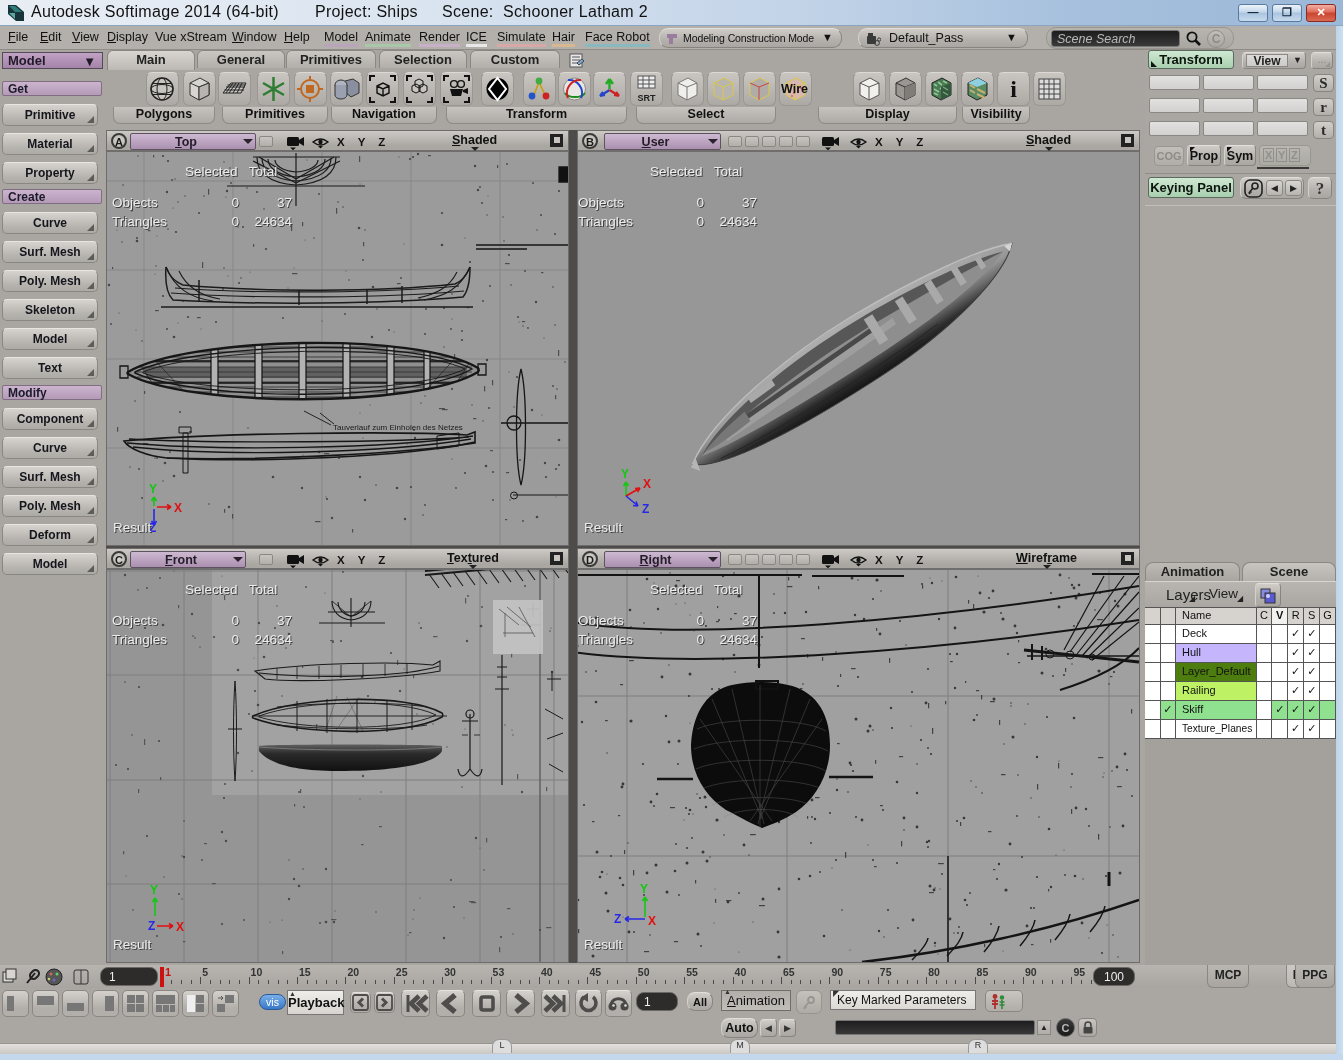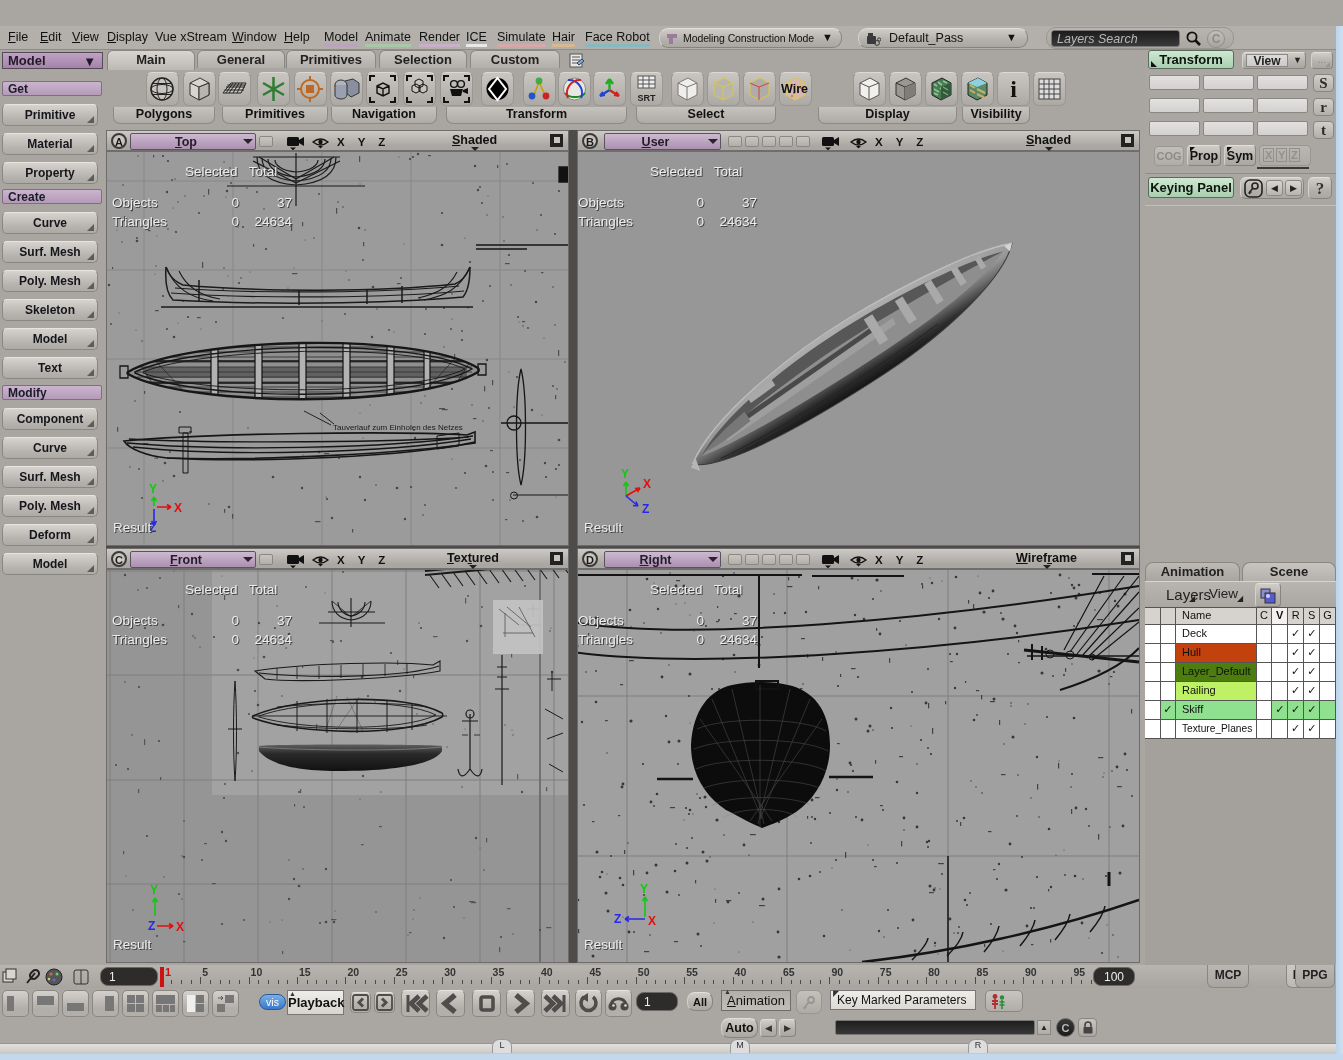--- a/index.html
+++ b/index.html
@@ -86,20 +86,33 @@
 .layoutbtn { position:absolute; top:0px; width:27px; height:27px; border-radius:5px;
   background:linear-gradient(#d4d1cc,#b2afaa 70%); border:1px solid #8a8782; }
 .mcptab { position:absolute; top:0; height:23px; background:linear-gradient(#bab7b2,#a8a5a0);
   border:1px solid #8a8782; border-top:none; border-radius:0 0 6px 6px;
   font-size:12px; font-weight:bold; color:#222; text-align:center; }
 </style>
 </head>
 <body>
 <div id="app">
 
+  <div id="titlebar" class="abs">
+    <svg class="abs" style="left:6px;top:3px" width="20" height="20" viewBox="0 0 20 20">
+      <path d="M2 2 L10 2 L18 9 L18 18 L10 18 L2 11 Z" fill="#16343a"></path>
+      <path d="M3 3 L9 3 L16 9 L9 9 Z" fill="#2e7d7a"></path>
+      <path d="M3 10 L9 10 L9 16 Z" fill="#5aa8a0"></path>
+    </svg>
+    <span class="ttxt" style="left:31px;font-size:16px;letter-spacing:0.3px">Autodesk Softimage 2014 (64-bit)</span>
+    <span class="ttxt" style="left:315px;font-size:16px;letter-spacing:0.3px">Project: Ships</span>
+    <span class="ttxt" style="left:442px;font-size:16px;letter-spacing:0.3px">Scene:&nbsp; Schooner Latham 2</span>
+    <div class="winbtn" style="left:1238px">—</div>
+    <div class="winbtn" style="left:1272px">❐</div>
+    <div class="winbtn close" style="left:1306px">✕</div>
+  </div>
 
   <div id="menubar" class="abs">
     <span class="mi" style="left:8px"><u>F</u>ile</span>
     <span class="mi" style="left:40px"><u>E</u>dit</span>
     <span class="mi" style="left:72px"><u>V</u>iew</span>
     <span class="mi" style="left:107px"><u>D</u>isplay</span>
     <span class="mi" style="left:155px">Vue xStream</span>
     <span class="mi" style="left:232px"><u>W</u>indow</span>
     <span class="mi" style="left:284px"><u>H</u>elp</span>
     <span class="mi mod" style="left:324px;border-color:#b9a4bc">Model</span>
@@ -124,21 +137,21 @@
           <rect x="2" y="1" width="5" height="4" fill="#3a3a3a"></rect>
         <circle cx="11" cy="11" r="2.4" fill="none" stroke="#3a3a3a"></circle>
           <circle cx="13.2" cy="7.5" r="1.6" fill="none" stroke="#3a3a3a"></circle>
       </svg>
       <span class="abs" style="left:30px;top:2px;font-size:12.5px;color:#111">Default_Pass</span>
       <span class="abs" style="right:10px;top:2px;font-size:11px;color:#111">▼</span>
     </div>
 
     <div class="abs" style="left:1046px;top:1px;width:188px;height:22px;background:linear-gradient(#b8b5b0,#aaa7a2);border:1px solid #98958f;border-radius:10px">
       <div class="abs" style="left:4px;top:2px;width:129px;height:17px;background:linear-gradient(#1c1c1c,#3a3a3a);border:1px solid #777;border-radius:3px">
-        <span class="abs" style="left:5px;top:1px;color:#b8b8b8;font-style:italic;font-size:12.5px">Layers Search</span>
+        <span class="abs" style="left:5px;top:1px;color:#b8b8b8;font-style:italic;font-size:12.5px">Scene Search</span>
       </div>
       <svg class="abs" style="left:137px;top:2px" width="18" height="18" viewBox="0 0 18 18">
           <circle cx="8" cy="7" r="4.6" fill="none" stroke="#111" stroke-width="1.8"></circle>
           <path d="M11.5 10.5 L16 15" stroke="#111" stroke-width="2.6"></path>
         </svg>
       <div class="abs" style="left:160px;top:2px;width:18px;height:18px;border-radius:9px;background:linear-gradient(#c2bfba,#a8a5a0);border:1px solid #918e89;color:#8e8b86;font-weight:bold;font-size:12px;text-align:center;line-height:17px">C</div>
     </div>
   </div>
 
   <div id="leftpanel" class="abs">
@@ -979,21 +992,21 @@
       <path d="M152 197 C160 195 320 195 335 197 L335 202 C328 214 295 222 230 222 C180 222 160 212 152 202 Z" fill="url(#sil)"></path>
       <path d="M152 198 C200 202 300 202 335 198" stroke="#777" stroke-width="1" fill="none"></path>
 
       <rect x="386" y="51" width="50" height="54" fill="#c2c2c2" opacity="0.92"></rect>
       <g stroke="#555" fill="none" opacity="0.8">
           <path d="M392 60 l20 16 M400 58 l24 20 M412 58 l16 30 M396 84 h30 M398 64 v24"></path>
         </g>
     </svg>
     <div class="vphead">
       <div class="vpletter">C</div>
-      <div class="vpdrop" style="left:23px;width:126px">
+      <div class="vpdrop" style="left:23px;width:116px">
           <b><u>F</u>ront</b>
           <span class="dn"></span>
         </div>
       <div class="vpslot" style="left:152px"></div>
       <svg class="abs" style="left:179px;top:4px" width="20" height="15" viewBox="0 0 20 15">
           <rect x="1" y="2" width="12" height="9" rx="1.5" fill="#111"></rect>
           <path d="M13 5 L18 2 V11 L13 8 Z" fill="#111"></path>
           <path d="M4 12.5 l3 2.8 3 -2.8 z" fill="#111"></path>
         </svg>
       <svg class="abs" style="left:205px;top:5px" width="17" height="13" viewBox="0 0 17 11">
@@ -1583,21 +1596,21 @@
 <div class="ltab" style="left:0px;top:17px;width:15.5px;height:19px;background:#fff;text-align:center;line-height:17px;font-weight:normal"></div>
 <div class="ltab" style="left:15.5px;top:17px;width:15.5px;height:19px;background:#fff;text-align:center;line-height:17px;font-weight:normal"></div>
 <div class="ltab" style="left:31px;top:17px;width:80.8px;height:19px;background:#fff;padding-left:6px;line-height:17px;font-weight:normal">Deck</div>
 <div class="ltab" style="left:111.8px;top:17px;width:15.5px;height:19px;background:#fff;text-align:center;line-height:17px;font-weight:normal"></div>
 <div class="ltab" style="left:127.3px;top:17px;width:15.899999999999991px;height:19px;background:#fff;text-align:center;line-height:17px;font-weight:normal"></div>
 <div class="ltab" style="left:143.2px;top:17px;width:16.0px;height:19px;background:#fff;text-align:center;line-height:17px;font-weight:normal">✓</div>
 <div class="ltab" style="left:159.2px;top:17px;width:16.100000000000023px;height:19px;background:#fff;text-align:center;line-height:17px;font-weight:normal">✓</div>
 <div class="ltab" style="left:175.3px;top:17px;width:15.699999999999989px;height:19px;background:#fff;text-align:center;line-height:17px;font-weight:normal"></div>
 <div class="ltab" style="left:0px;top:36px;width:15.5px;height:19px;background:#fff;text-align:center;line-height:17px;font-weight:normal"></div>
 <div class="ltab" style="left:15.5px;top:36px;width:15.5px;height:19px;background:#fff;text-align:center;line-height:17px;font-weight:normal"></div>
-<div class="ltab" style="left:31px;top:36px;width:80.8px;height:19px;background:#c2410c;padding-left:6px;line-height:17px;font-weight:normal">Hull</div>
+<div class="ltab" style="left:31px;top:36px;width:80.8px;height:19px;background:#c4b5fd;padding-left:6px;line-height:17px;font-weight:normal">Hull</div>
 <div class="ltab" style="left:111.8px;top:36px;width:15.5px;height:19px;background:#fff;text-align:center;line-height:17px;font-weight:normal"></div>
 <div class="ltab" style="left:127.3px;top:36px;width:15.899999999999991px;height:19px;background:#fff;text-align:center;line-height:17px;font-weight:normal"></div>
 <div class="ltab" style="left:143.2px;top:36px;width:16.0px;height:19px;background:#fff;text-align:center;line-height:17px;font-weight:normal">✓</div>
 <div class="ltab" style="left:159.2px;top:36px;width:16.100000000000023px;height:19px;background:#fff;text-align:center;line-height:17px;font-weight:normal">✓</div>
 <div class="ltab" style="left:175.3px;top:36px;width:15.699999999999989px;height:19px;background:#fff;text-align:center;line-height:17px;font-weight:normal"></div>
 <div class="ltab" style="left:0px;top:55px;width:15.5px;height:19px;background:#fff;text-align:center;line-height:17px;font-weight:normal"></div>
 <div class="ltab" style="left:15.5px;top:55px;width:15.5px;height:19px;background:#fff;text-align:center;line-height:17px;font-weight:normal"></div>
 <div class="ltab" style="left:31px;top:55px;width:80.8px;height:19px;background:#4d7c0f;padding-left:6px;line-height:17px;font-weight:normal">Layer_Default</div>
 <div class="ltab" style="left:111.8px;top:55px;width:15.5px;height:19px;background:#fff;text-align:center;line-height:17px;font-weight:normal"></div>
 <div class="ltab" style="left:127.3px;top:55px;width:15.899999999999991px;height:19px;background:#fff;text-align:center;line-height:17px;font-weight:normal"></div>
@@ -1687,21 +1700,21 @@
         <div class="tick" style="left:413.2px;height:4px;top:15px"></div>
         <div class="tick" style="left:422.9px;height:4px;top:15px"></div>
         <div class="tick" style="left:432.5px;height:4px;top:15px"></div>
         <div class="tick" style="left:442.2px;height:7px;top:12px"></div>
         <div class="tlnum" style="left:444.2px">30</div>
         <div class="tick" style="left:451.9px;height:4px;top:15px"></div>
         <div class="tick" style="left:461.6px;height:4px;top:15px"></div>
         <div class="tick" style="left:471.3px;height:4px;top:15px"></div>
         <div class="tick" style="left:480.9px;height:4px;top:15px"></div>
         <div class="tick" style="left:490.6px;height:7px;top:12px"></div>
-        <div class="tlnum" style="left:492.6px">35</div>
+        <div class="tlnum" style="left:492.6px">53</div>
         <div class="tick" style="left:500.3px;height:4px;top:15px"></div>
         <div class="tick" style="left:510.0px;height:4px;top:15px"></div>
         <div class="tick" style="left:519.7px;height:4px;top:15px"></div>
         <div class="tick" style="left:529.3px;height:4px;top:15px"></div>
         <div class="tick" style="left:539.0px;height:7px;top:12px"></div>
         <div class="tlnum" style="left:541.0px">40</div>
         <div class="tick" style="left:548.7px;height:4px;top:15px"></div>
         <div class="tick" style="left:558.4px;height:4px;top:15px"></div>
         <div class="tick" style="left:568.1px;height:4px;top:15px"></div>
         <div class="tick" style="left:577.7px;height:4px;top:15px"></div>

